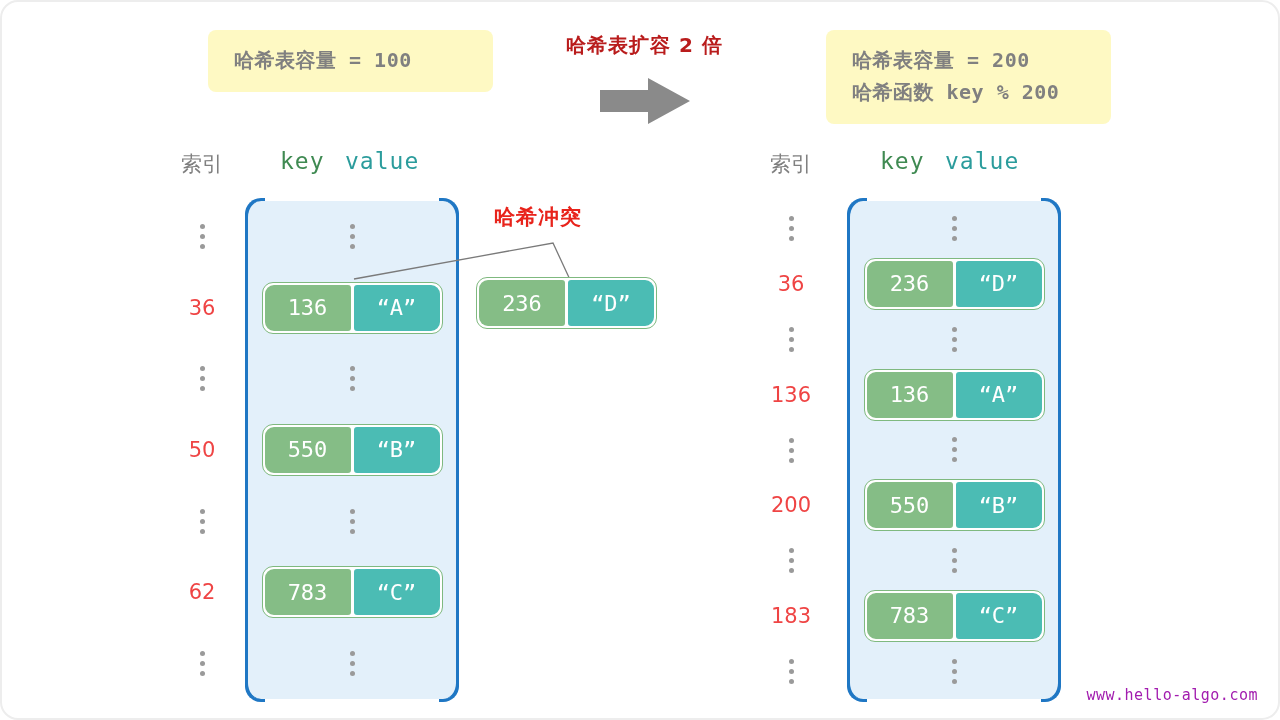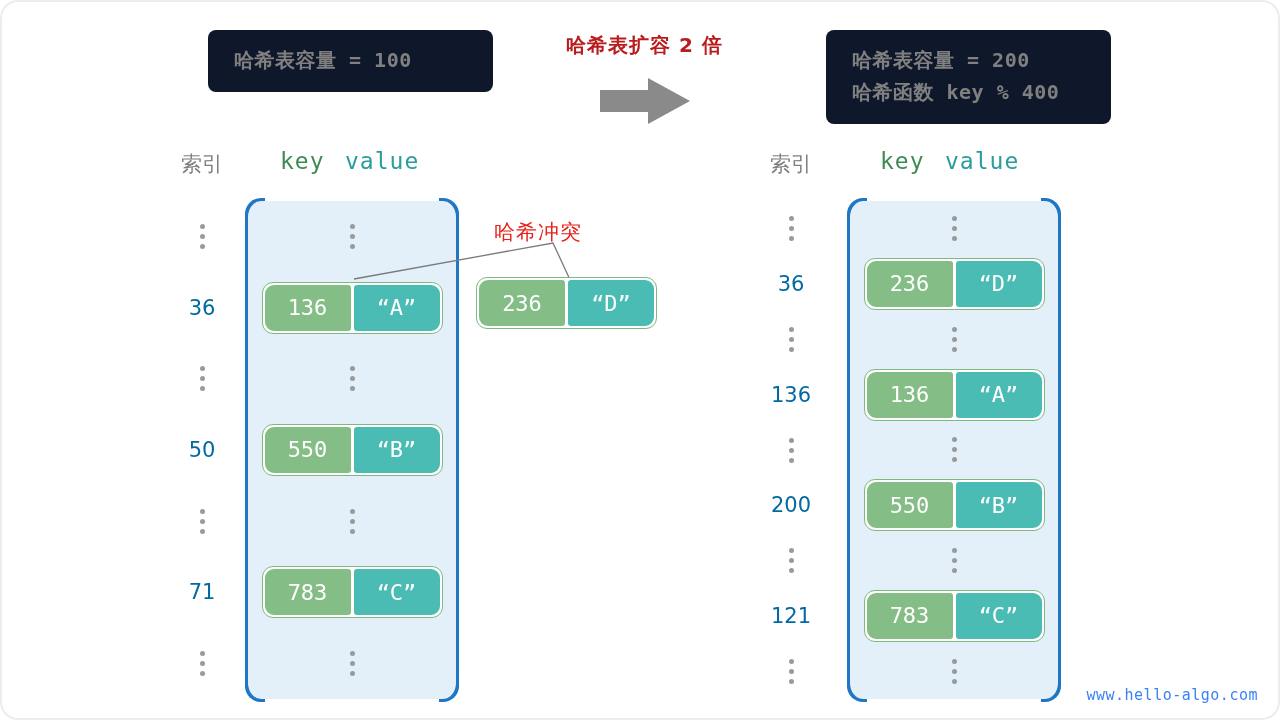--- a/index.html
+++ b/index.html
@@ -15,21 +15,21 @@
     border: 2px solid #ededed;
     border-radius: 18px;
     box-sizing: border-box;
     overflow: hidden;
     font-family: "DejaVu Sans", "Liberation Sans", sans-serif;
   }
 
   
   .info-box {
     position: absolute;
-    background: #0f172a;
+    background: #fef9c3;
     border-radius: 8px;
     padding: 14px 26px 16px 26px;
     box-sizing: border-box;
   }
   .info-line {
     font-family: "DejaVu Sans Mono", "Liberation Mono", monospace;
     font-size: 20px;
     font-weight: bold;
     color: #808080;
     letter-spacing: 0.5px;
@@ -104,21 +104,21 @@
     width: 100%;
     display: flex;
     align-items: center;
     justify-content: center;
   }
   .idx-label {
     position: absolute;
     text-align: center;
     font-family: "DejaVu Sans", "Liberation Sans", sans-serif;
     font-size: 21px;
-    color: #0369a1;
+    color: #ef4444;
     white-space: nowrap;
   }
 
   
   .vdots {
     display: flex;
     flex-direction: column;
     align-items: center;
     justify-content: center;
     gap: 5px;
@@ -149,23 +149,23 @@
     font-size: 22px;
     box-sizing: border-box;
   }
   .cell.key   { background: #85bd86; border-radius: 9px 3px 3px 9px; }
   .cell.value { background: #4bbcb4; border-radius: 3px 9px 9px 3px; margin-left: 3px; }
 
   
   #collision-label {
     position: absolute;
     left: 492px;
-    top: 216px;
+    top: 201px;
     font-size: 21px;
-    font-weight: normal;
+    font-weight: bold;
     color: #e8231b;
     letter-spacing: 1px;
     white-space: nowrap;
   }
   #collision-lines {
     position: absolute;
     left: 0;
     top: 0;
     width: 1280px;
     height: 720px;
@@ -178,41 +178,41 @@
     left: 474px;
     top: 275px;
   }
 
   #watermark {
     position: absolute;
     right: 20px;
     bottom: 14px;
     font-family: "DejaVu Sans Mono", "Liberation Mono", monospace;
     font-size: 15px;
-    color: #3b82f6;
+    color: #a21caf;
     letter-spacing: 0.5px;
   }
 </style>
 </head>
 <body>
 
 <div id="page">
 
   <div class="info-box" id="info-left">
     <div class="info-line">哈希表容量 = 100</div>
   </div>
 
   <div id="expand-title">哈希表扩容 2 倍</div>
   <svg id="expand-arrow" viewBox="0 0 90 46">
     <polygon points="0,12 48,12 48,0 90,23 48,46 48,34 0,34" fill="#8a8a8a"></polygon>
   </svg>
 
   <div class="info-box" id="info-right">
     <div class="info-line">哈希表容量 = 200</div>
-    <div class="info-line">哈希函数 key % 400</div>
+    <div class="info-line">哈希函数 key % 200</div>
   </div>
 
   <div class="cap-index" style="left:171px; top:148px; width:58px; text-align:center;">索引</div>
   <div class="cap-kv cap-key" style="left:278px; top:146px;">key</div>
   <div class="cap-kv cap-value" style="left:343px; top:146px;">value</div>
 
   <div class="cap-index" style="left:760px; top:148px; width:58px; text-align:center;">索引</div>
   <div class="cap-kv cap-key" style="left:878px; top:146px;">key</div>
   <div class="cap-kv cap-value" style="left:943px; top:146px;">value</div>
 
@@ -364,21 +364,21 @@
       </div>
     </div>
     <div class="idx-label" style="left: 171px; width: 58px; top: 433px; line-height: 30px; text-align: center;">50</div>
     <div class="idx-label" style="left: 171px; width: 58px; top: 504.143px; line-height: 30px;">
       <div class="vdots" style="height: 30px;">
         <i></i>
         <i></i>
         <i></i>
       </div>
     </div>
-    <div class="idx-label" style="left: 171px; width: 58px; top: 575.286px; line-height: 30px;">71</div>
+    <div class="idx-label" style="left: 171px; width: 58px; top: 575.286px; line-height: 30px;">62</div>
     <div class="idx-label" style="left: 171px; width: 58px; top: 646.429px; line-height: 30px;">
       <div class="vdots" style="height: 30px;">
         <i></i>
         <i></i>
         <i></i>
       </div>
     </div>
     <div class="idx-label" style="left: 760px; width: 58px; top: 211.667px; line-height: 30px;">
       <div class="vdots" style="height: 30px;">
         <i></i>
@@ -403,21 +403,21 @@
       </div>
     </div>
     <div class="idx-label" style="left: 760px; width: 58px; top: 488.333px; line-height: 30px;">200</div>
     <div class="idx-label" style="left: 760px; width: 58px; top: 543.667px; line-height: 30px;">
       <div class="vdots" style="height: 30px;">
         <i></i>
         <i></i>
         <i></i>
       </div>
     </div>
-    <div class="idx-label" style="left: 760px; width: 58px; top: 599px; line-height: 30px;">121</div>
+    <div class="idx-label" style="left: 760px; width: 58px; top: 599px; line-height: 30px;">183</div>
     <div class="idx-label" style="left: 760px; width: 58px; top: 654.333px; line-height: 30px;">
       <div class="vdots" style="height: 30px;">
         <i></i>
         <i></i>
         <i></i>
       </div>
     </div>
   </div>
 
 </body></html>

